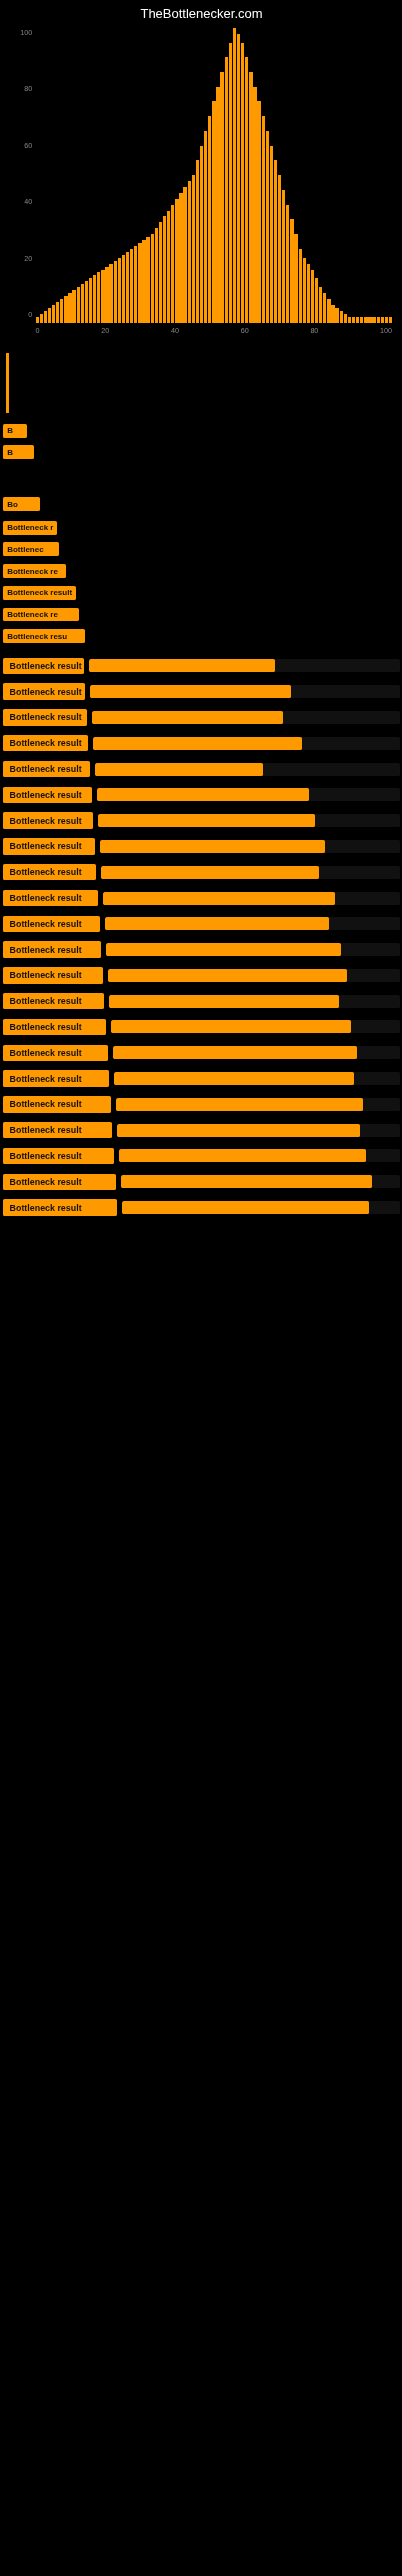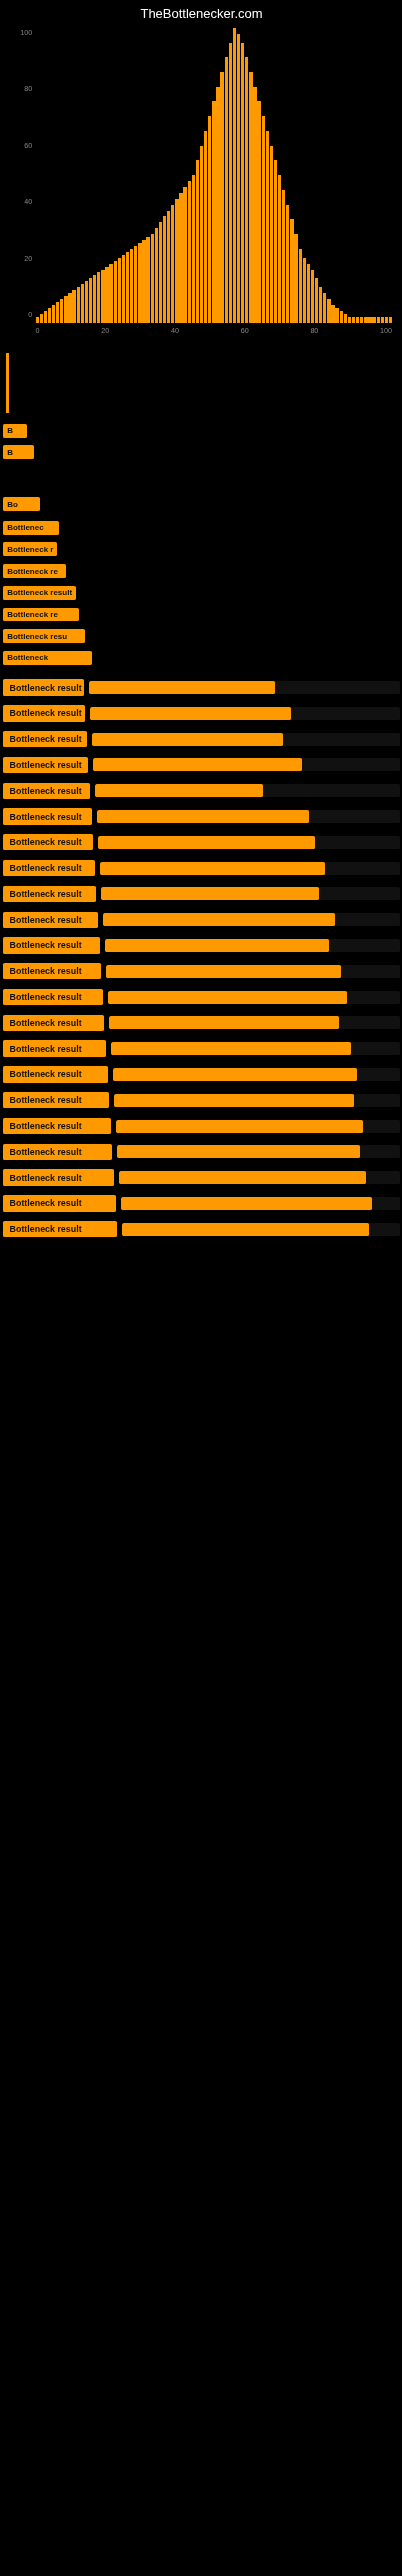--- a/index.html
+++ b/index.html
@@ -144,40 +144,37 @@
 <div style="display: flex; align-items: center; margin-bottom: 4px; min-height: 17.7px;">
       <span style="background: rgb(255, 153, 0); color: rgb(17, 17, 17); font-size: 8px; font-weight: bold; padding: 2.4px 4px; border-radius: 1.6px; white-space: nowrap; min-width: 24px; display: inline-block;">B</span>
     </div>
     <div style="display: flex; align-items: center; margin-bottom: 4px; min-height: 17.7px;">
       <span style="background: rgb(255, 153, 0); color: rgb(17, 17, 17); font-size: 8px; font-weight: bold; padding: 2.4px 4px; border-radius: 1.6px; white-space: nowrap; min-width: 31px; display: inline-block;">B</span>
     </div>
     <div style="display: flex; align-items: flex-start; margin-bottom: 4px; min-height: 17.7px; margin-top: 36px;">
       <span style="background: rgb(255, 153, 0); color: rgb(17, 17, 17); font-size: 8px; font-weight: bold; padding: 2.4px 4px; border-radius: 1.6px; white-space: nowrap; min-width: 37px; display: inline-block;">Bo</span>
     </div>
     <div style="display: flex; align-items: center; margin-bottom: 4px; min-height: 17.7px;">
+      <span style="background: rgb(255, 153, 0); color: rgb(17, 17, 17); font-size: 8px; font-weight: bold; padding: 2.4px 4px; border-radius: 1.6px; white-space: nowrap; min-width: 50px; display: inline-block;">Bottleneck r</span>
+    </div>
+    <div style="display: flex; align-items: center; margin-bottom: 4px; min-height: 17.7px;">
       <span style="background: rgb(255, 153, 0); color: rgb(17, 17, 17); font-size: 8px; font-weight: bold; padding: 2.4px 4px; border-radius: 1.6px; white-space: nowrap; min-width: 56px; display: inline-block;">Bottlenec</span>
     </div>
     <div style="display: flex; align-items: center; margin-bottom: 4px; min-height: 17.7px;">
-      <span style="background: rgb(255, 153, 0); color: rgb(17, 17, 17); font-size: 8px; font-weight: bold; padding: 2.4px 4px; border-radius: 1.6px; white-space: nowrap; min-width: 50px; display: inline-block;">Bottleneck r</span>
-    </div>
-    <div style="display: flex; align-items: center; margin-bottom: 4px; min-height: 17.7px;">
       <span style="background: rgb(255, 153, 0); color: rgb(17, 17, 17); font-size: 8px; font-weight: bold; padding: 2.4px 4px; border-radius: 1.6px; white-space: nowrap; min-width: 63px; display: inline-block;">Bottleneck re</span>
     </div>
     <div style="display: flex; align-items: center; margin-bottom: 4px; min-height: 17.7px;">
       <span style="background: rgb(255, 153, 0); color: rgb(17, 17, 17); font-size: 8px; font-weight: bold; padding: 2.4px 4px; border-radius: 1.6px; white-space: nowrap; min-width: 69px; display: inline-block;">Bottleneck result</span>
     </div>
     <div style="display: flex; align-items: center; margin-bottom: 4px; min-height: 17.7px;">
       <span style="background: rgb(255, 153, 0); color: rgb(17, 17, 17); font-size: 8px; font-weight: bold; padding: 2.4px 4px; border-radius: 1.6px; white-space: nowrap; min-width: 76px; display: inline-block;">Bottleneck re</span>
     </div>
     <div style="display: flex; align-items: center; margin-bottom: 4px; min-height: 17.7px;">
       <span style="background: rgb(255, 153, 0); color: rgb(17, 17, 17); font-size: 8px; font-weight: bold; padding: 2.4px 4px; border-radius: 1.6px; white-space: nowrap; min-width: 82px; display: inline-block;">Bottleneck resu</span>
     </div>
-    <div style="display: flex; align-items: center; margin-bottom: 4px; min-height: 17.7px;">
-      <span style="background: rgb(255, 153, 0); color: rgb(17, 17, 17); font-size: 8px; font-weight: bold; padding: 2.4px 4px; border-radius: 1.6px; white-space: nowrap; min-width: 89px; display: inline-block;">Bottleneck</span>
-    </div>
   </div>
 
 <div id="main-results-container" style="padding:3.2px 3.2px;background:#000;">
     <div style="display: flex; align-items: center; margin-bottom: 4.8px; min-height: 21px;">
       <span style="background: rgb(255, 153, 0); color: rgb(17, 17, 17); font-size: 8.9px; font-weight: bold; padding: 3.2px 6.4px; border-radius: 1.6px; white-space: nowrap; width: 81px; display: inline-block;">Bottleneck result</span>
       <div style="flex: 1 1 0%; height: 13px; background: rgb(17, 17, 17); margin-left: 4.8px; border-radius: 1.6px; overflow: hidden;">
         <div style="height: 100%; background: rgb(255, 153, 0); border-radius: 1.6px; width: 60%;"></div>
       </div>
     </div>
     <div style="display: flex; align-items: center; margin-bottom: 4.8px; min-height: 21px;">

